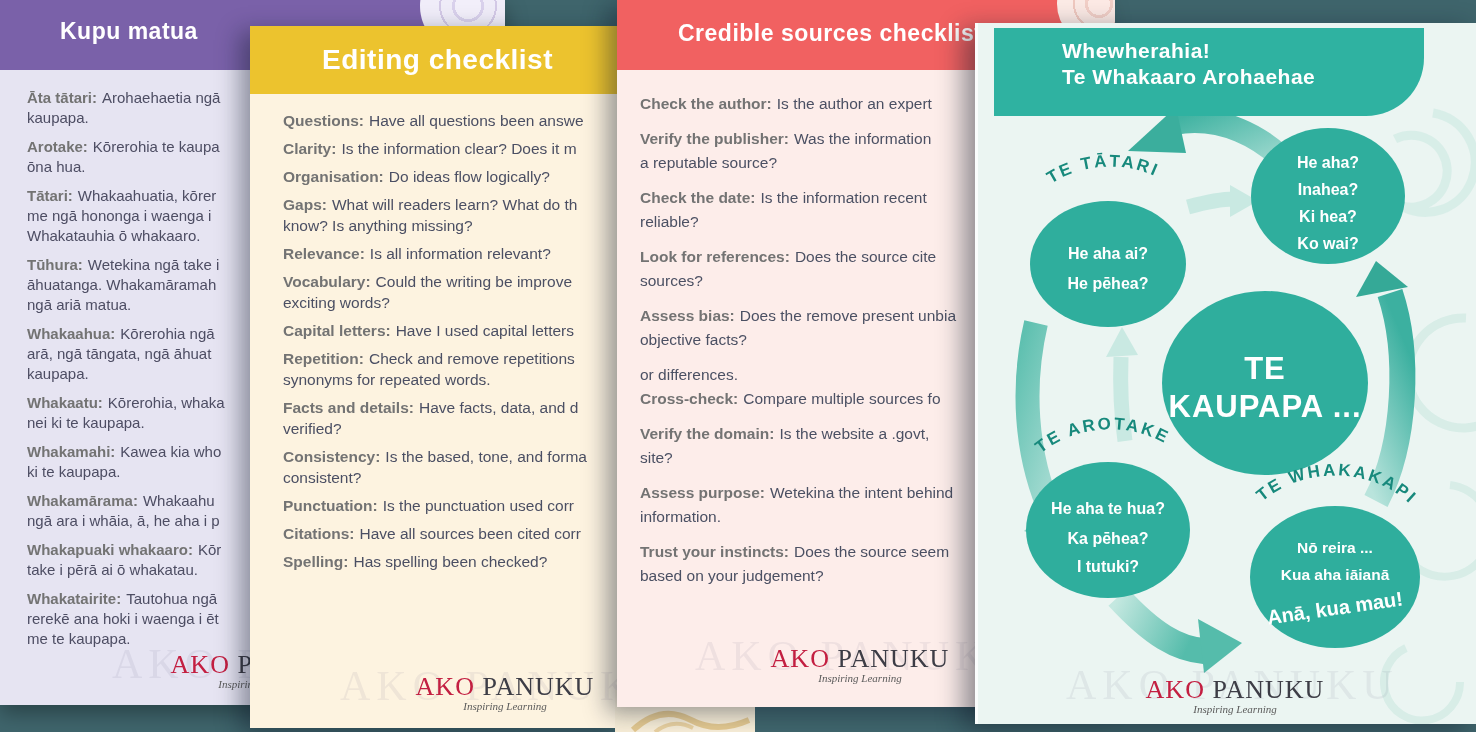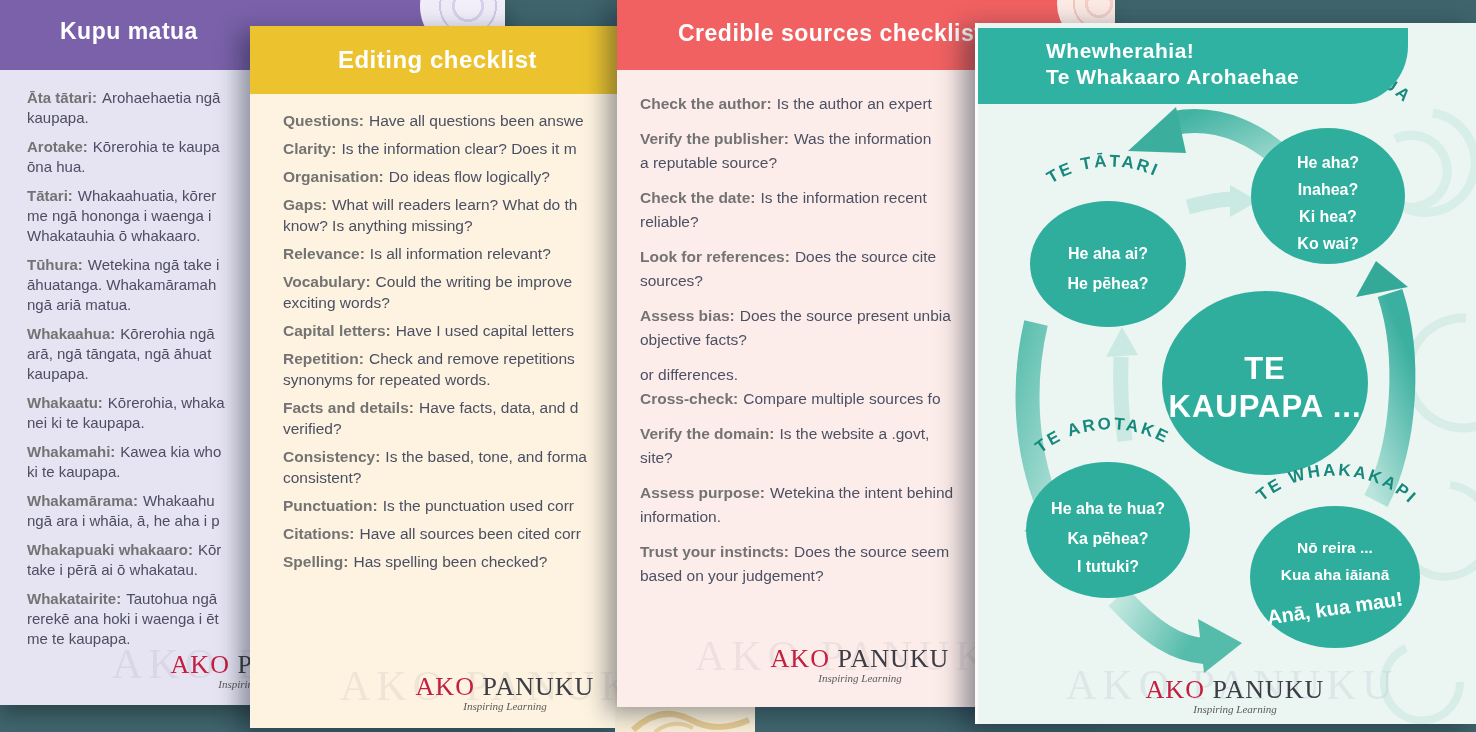--- a/index.html
+++ b/index.html
@@ -23,39 +23,39 @@
   #card1 .card-header{height:70px;background:#7a61a9;}
   #card1 .card-title{position:absolute;left:60px;top:18px;font-size:23px;}
   #card1 .items{left:27px;top:88px;width:470px;font-size:15px;line-height:20px;color:#4d4d63;}
   .mandala1{position:absolute;left:420px;top:-42px;width:96px;height:96px;border-radius:50%;
     background:repeating-radial-gradient(circle at 50% 50%, #f2effa 0 13px, #d9d1ec 13px 16px,
       #efecf8 16px 27px, #d3c9e6 27px 29px, #f0edf9 29px 48px);}
   
   #card2{left:250px;top:26px;width:375px;height:702px;background:#fdf3e0;
          box-shadow:-10px 6px 22px rgba(15,25,40,.42);z-index:2;}
   #card2 .card-header{height:68px;background:#ecc32e;display:flex;align-items:center;justify-content:center;}
-  #card2 .card-title{font-size:24px;}
+  #card2 .card-title{font-size:28px;}
   #card2 .items{left:33px;top:84px;width:360px;font-size:15.5px;line-height:21px;color:#4b4f63;}
   #card2 .item{margin-bottom:7px;}
   
   #strip{position:absolute;left:615px;top:690px;width:140px;height:42px;background:#f8eed8;z-index:3;}
   
   #card3{left:617px;top:0;width:498px;height:707px;background:#fdedea;
          box-shadow:-10px 6px 22px rgba(15,25,40,.42);z-index:4;}
   #card3 .card-header{height:70px;background:#f16161;}
   #card3 .card-title{position:absolute;left:61px;top:20px;font-size:23px;}
   #card3 .items{left:23px;top:92px;width:470px;font-size:15.5px;line-height:24px;color:#4b5063;}
   #card3 .item{margin-bottom:11px;}
   .mandala3{position:absolute;left:440px;top:-38px;width:84px;height:84px;border-radius:50%;
     background:repeating-radial-gradient(circle at 50% 50%, #fdeae5 0 11px, #f2cfc7 11px 14px,
       #fbe9e4 14px 24px, #efc8bf 24px 26px, #fcebe6 26px 42px);}
   
   #card4{left:975px;top:23px;width:501px;height:701px;background:#ebf5f2;
          border-left:3px solid #fbfdfd;box-shadow:-12px 6px 24px rgba(15,25,40,.45);z-index:5;}
-  #card4 .card-header{top:5px;height:76px;width:430px;left:0;right:auto;background:#2fb2a1;
+  #card4 .card-header{top:5px;height:88px;width:430px;left:16px;right:auto;background:#2fb2a1;
          border-bottom-right-radius:58px;border-top-right-radius:0;}
   #card4 .card-title{position:absolute;left:68px;top:10px;font-size:21px;line-height:26px;}
   #diagram{position:absolute;left:0;top:0;width:501px;height:701px;}
   
   .logo{position:absolute;width:240px;text-align:center;z-index:2;}
   .logo-main{font-family:"Liberation Serif",serif;font-size:26px;letter-spacing:1px;white-space:nowrap;}
   .ako{color:#c31f41;}
   .panuku{color:#3d3d46;}
   .tagline{font-family:"Liberation Serif",serif;font-style:italic;font-size:11px;color:#5a5a5a;margin-top:-2px;}
   .wm{position:absolute;font-family:"Liberation Serif",serif;font-size:42px;letter-spacing:6px;
@@ -201,21 +201,21 @@
       </div>
       <div class="item">
         <span class="line"><span class="term">Check the date:</span><span class="rest">Is the information recent</span></span>
         <span class="line">reliable?</span>
       </div>
       <div class="item">
         <span class="line"><span class="term">Look for references:</span><span class="rest">Does the source cite</span></span>
         <span class="line">sources?</span>
       </div>
       <div class="item">
-        <span class="line"><span class="term">Assess bias:</span><span class="rest">Does the source present unbia</span></span>
+        <span class="line"><span class="term">Assess bias:</span><span class="rest">Does the remove present unbia</span></span>
         <span class="line">objective facts?</span>
       </div>
       <div class="item">
         <span class="line">or differences.</span>
         <span class="line"><span class="term">Cross-check:</span><span class="rest">Compare multiple sources fo</span></span>
       </div>
       <div class="item">
         <span class="line"><span class="term">Verify the domain:</span><span class="rest">Is the website a .govt,</span></span>
         <span class="line">site?</span>
       </div>

